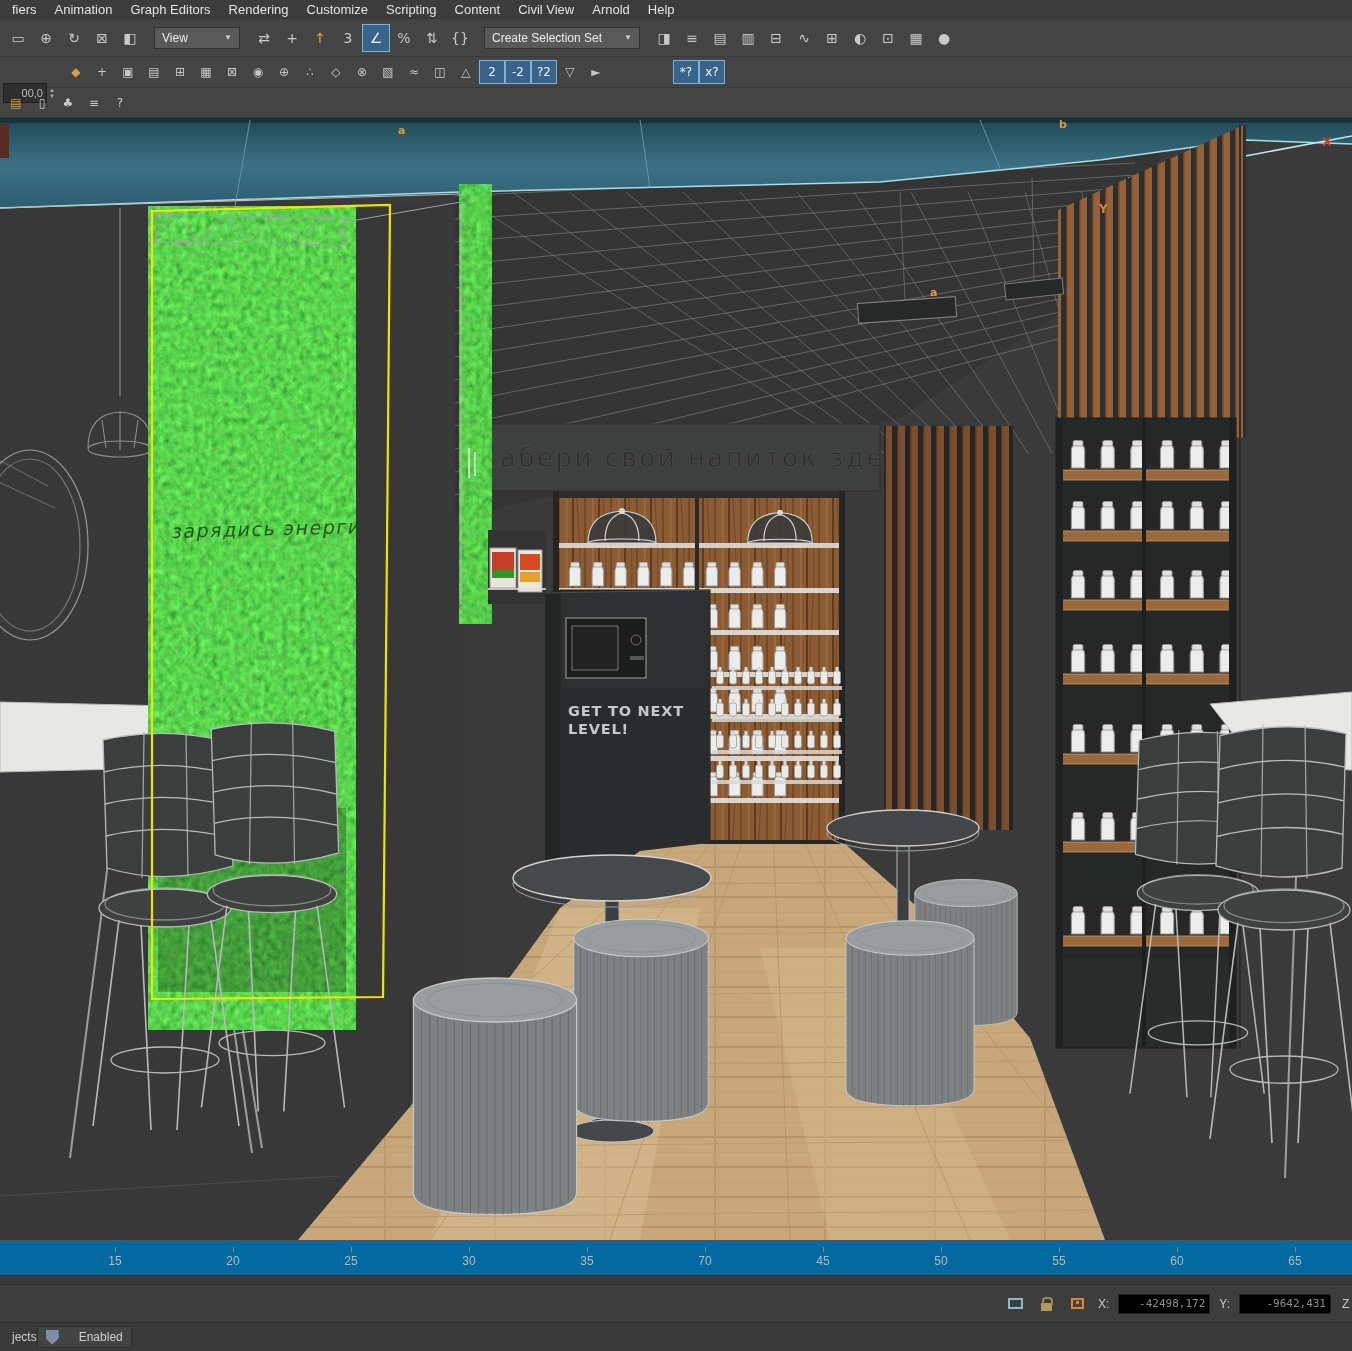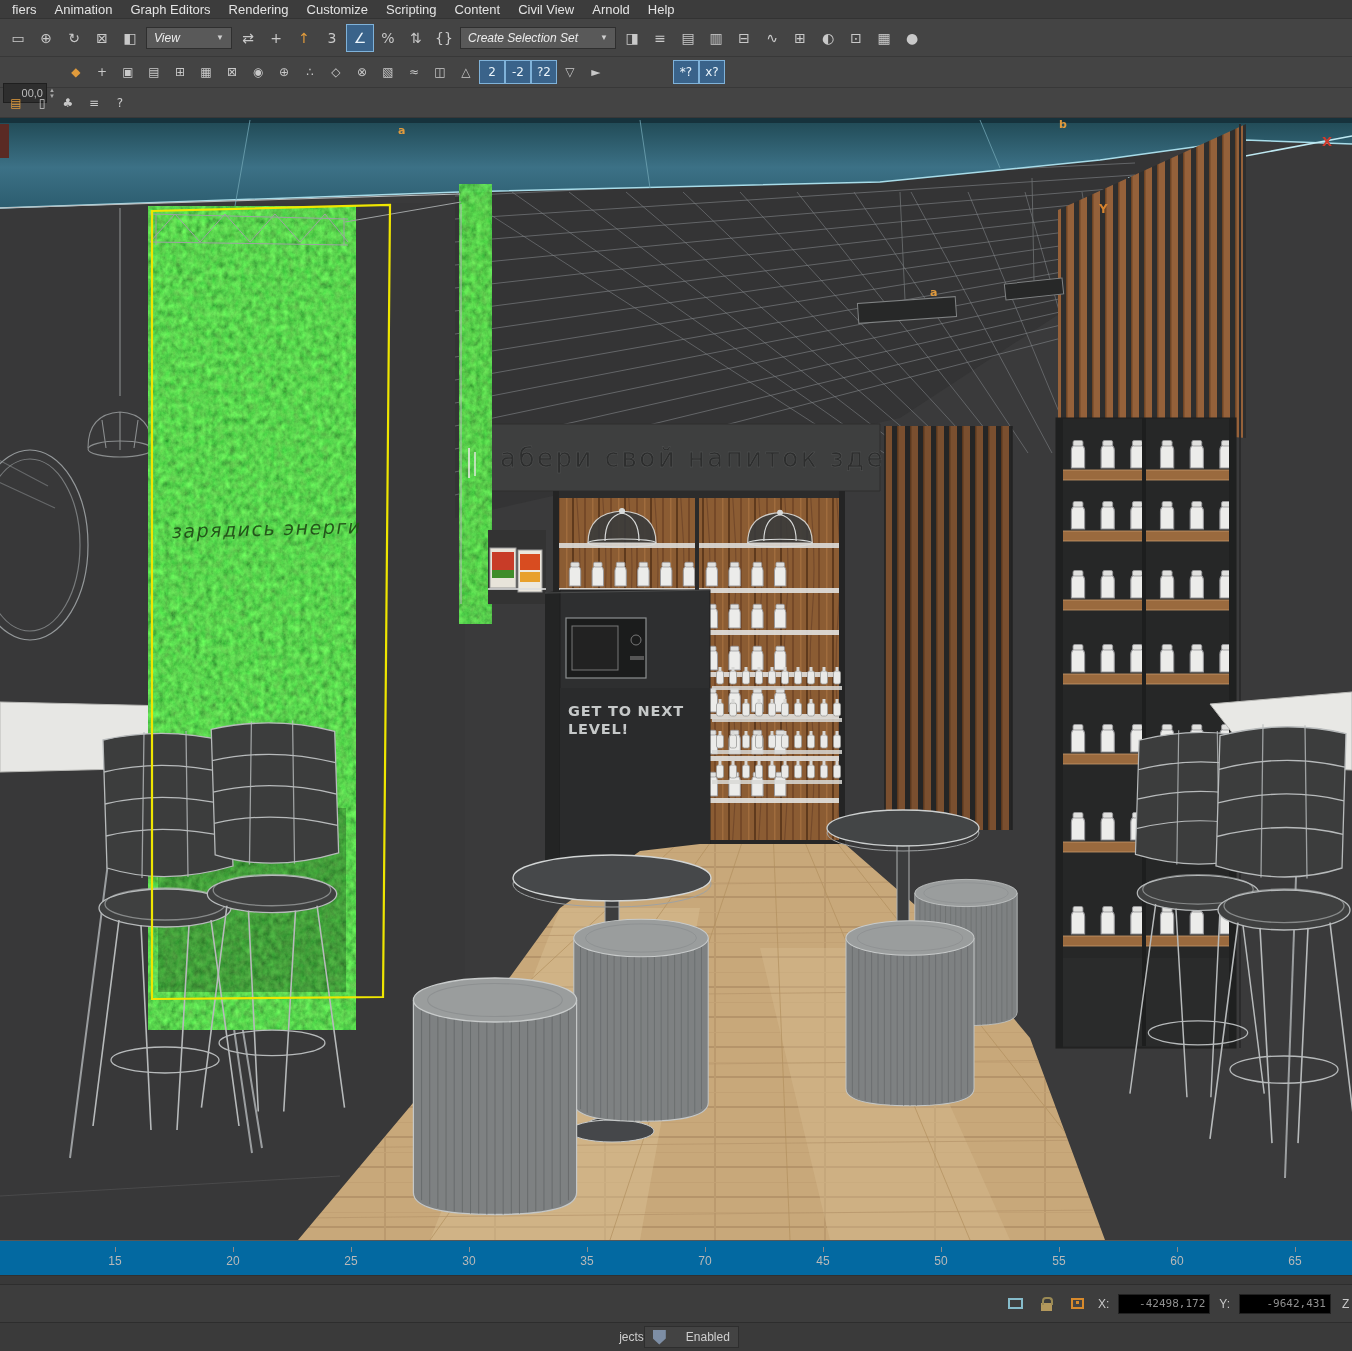--- a/index.html
+++ b/index.html
@@ -17,21 +17,21 @@
   .row2 { height:31px; padding-left:3px; }
   .row3 { height:30px; padding-left:3px; }
   .ticons { display:flex; align-items:center; }
   .ticon { width:28px; height:28px; display:flex; align-items:center; justify-content:center;
            background:transparent; border:1px solid transparent; color:#c9c9c9; font-size:14px;
            font-family:"DejaVu Sans", sans-serif; cursor:pointer; }
   .row2 .ticon, .row3 .ticon { width:26px; height:24px; font-size:12px; }
   .ticon.active { background:#3a638a; border:1px solid #7fb2d9; color:#eaf4fb; }
   .ticon.accent { color:#e09b3c; }
   .dropdown { height:22px; background:#595959; border:1px solid #2f2f2f; color:#ececec; font-size:12px;
-              display:flex; align-items:center; gap:8px; padding:0 7px; margin:0 2px; cursor:pointer;font-style:italic; }
+              display:flex; align-items:center; gap:8px; padding:0 7px; margin:0 10px; cursor:pointer; }
   .dropdown .caret { font-size:8px; color:#cfcfcf; }
   .spinfield { display:flex; align-items:center; margin-right:8px;margin-top:42px; }
   .spinfield .val { width:44px; height:20px; background:#2e2e2e; border:1px solid #1f1f1f; color:#bdbdbd;
                     font-size:11px; display:flex; align-items:center; justify-content:flex-end; padding:0 3px; }
   .spinfield .arrows { display:flex; flex-direction:column; margin-left:2px; color:#aaa; font-size:6px; line-height:6px; cursor:pointer; }
   .gap60 { width:64px; }
 
   
   .viewport { position:relative; width:1352px; height:1122px; background:#3a3a3b; overflow:hidden; }
   .viewport svg { display:block; }
@@ -49,21 +49,21 @@
   .icon-brackets { width:15px; height:11px; border:2px solid #86bccb; }
   .icon-lock { position:relative; width:11px; height:8px; background:#b3985c; margin-top:6px; }
   .icon-lock:before { content:""; position:absolute; left:1px; top:-6px; width:7px; height:6px;
                       border:2px solid #9a8a55; border-bottom:none; border-radius:4px 4px 0 0; }
   .icon-xref { width:13px; height:11px; border:2px solid #d88a2c; background:linear-gradient(#444,#444); position:relative; }
   .icon-xref:before { content:""; position:absolute; left:3px; top:1px; width:3px; height:3px; background:#d88a2c; }
   .coordlabel { color:#c9c9c9; }
   .coordfield { width:92px; height:20px; background:#000000; border:1px solid #222; color:#8f8f8f;
                 font-family:"DejaVu Sans Mono", monospace; font-size:11px; display:flex; align-items:center; justify-content:flex-end; padding:0 4px; }
   .zcut { margin-left:2px; color:#c9c9c9; width:10px; overflow:hidden; }
-  .bottomrow { height:29px; background:#3a3a3a; border-top:1px solid #2d2d2d; display:flex; align-items:center; justify-content:center; padding:0 6px 0 12px; color:#cfcfcf; font-size:12px; }
+  .bottomrow { height:29px; background:#3a3a3a; border-top:1px solid #2d2d2d; display:flex; align-items:center; justify-content:flex-start; padding:0 6px 0 12px; color:#cfcfcf; font-size:12px; }
   .enablewrap { display:flex; align-items:center; gap:20px; background:#434343; border:1px solid #2e2e2e; height:22px; padding:0 8px; }
   .icon-shield { width:13px; height:15px; background:#7d8ea5; clip-path:polygon(0 0,100% 0,100% 60%,50% 100%,0 60%); }
 </style>
 </head>
 <body>
 
 <div class="app">
 
   <div class="menubar">
     <div style="display:flex">

